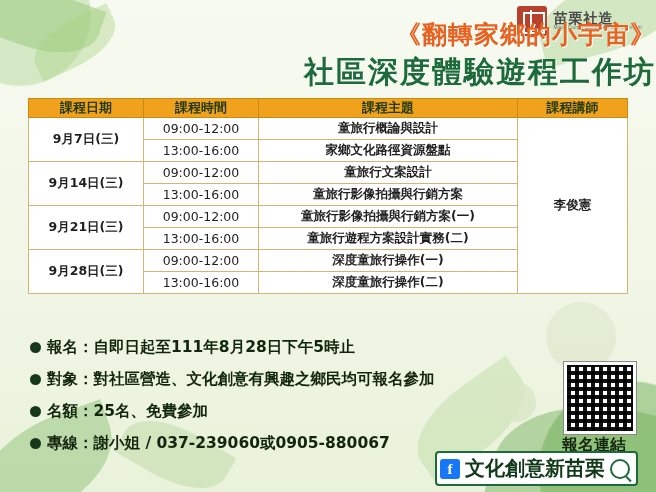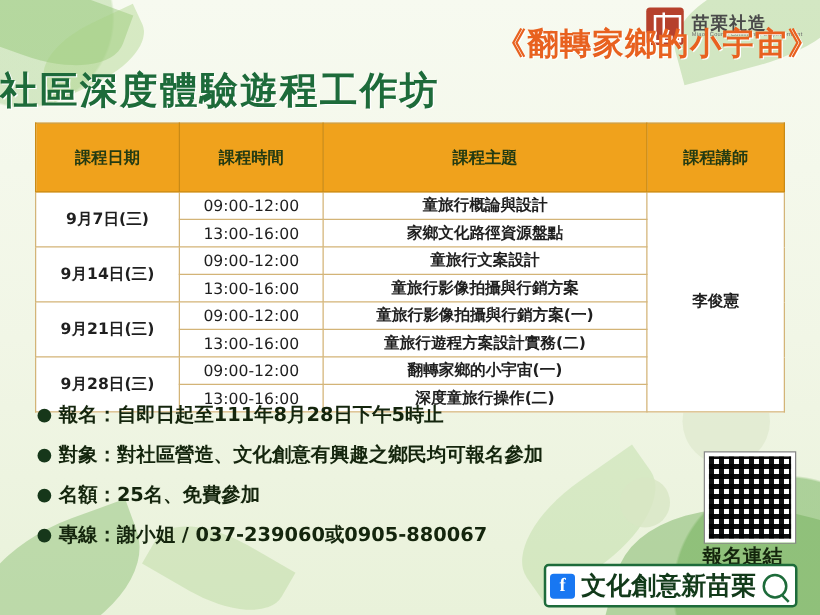--- a/index.html
+++ b/index.html
@@ -40,48 +40,48 @@
   .logo-en{font-size:4.5px;color:#6b6b6b;letter-spacing:.2px;}
 
   .title1{
     position:absolute;top:18px;left:0;right:0;text-align:right;
     font-size:25px;font-weight:bold;color:#e8611f;
     font-family:"DejaVu Sans", sans-serif;
     letter-spacing:1px;
     text-shadow:1px 1px 0 #fff;
   }
   .title2{
-    position:absolute;top:52px;left:0;right:0;text-align:left;
+    position:absolute;top:52px;left:0;right:0;text-align:right;
     font-size:30px;font-weight:bold;color:#1d6b3a;
     font-family:"DejaVu Sans", sans-serif;
     letter-spacing:2px;
     text-shadow:1px 1px 0 #fff;
   }
 
   table.sched{
     position:absolute;left:28px;top:98px;width:600px;
     border-collapse:collapse;
     background:rgba(255,255,255,0.92);
     font-family:"DejaVu Sans", sans-serif;
   }
   table.sched th{
     background:#f0a21c;color:#243b12;font-size:13px;font-weight:bold;
-    border:1px solid #c98a15;padding:18px 2px;text-align:center;
+    border:1px solid #c98a15;padding:0 2px;text-align:center;
   }
   table.sched td{
     border:1px solid #d3b477;padding:2px 2px;text-align:center;
     font-size:12.5px;color:#1f1f1f;background:#ffffff;
   }
   td.date{font-size:14px;font-weight:bold;background:#fffdf5;}
   td.time{font-size:12px;}
   td.topic{font-size:13px;font-weight:bold;}
   td.lect{font-size:17px;font-weight:bold;background:#fffdf5;}
 
   .info{
-    position:absolute;left:30px;top:322px;width:540px;
+    position:absolute;left:30px;top:337px;width:540px;
   }
   .info-row{
     display:flex;align-items:center;margin-bottom:11px;
     font-family:"DejaVu Sans", sans-serif;
     font-size:15.5px;font-weight:bold;color:#14250d;
   }
   .bullet{
     width:11px;height:11px;border-radius:50%;background:#16371a;
     margin-right:6px;flex:0 0 auto;
   }
@@ -174,21 +174,21 @@
         <td class="time">09:00-12:00</td>
         <td class="topic">童旅行影像拍攝與行銷方案(一)</td>
       </tr>
       <tr>
         <td class="time">13:00-16:00</td>
         <td class="topic">童旅行遊程方案設計實務(二)</td>
       </tr>
       <tr>
         <td class="date" rowspan="2">9月28日(三)</td>
         <td class="time">09:00-12:00</td>
-        <td class="topic">翻轉家鄉的小宇宙(一)</td>
+        <td class="topic">深度童旅行操作(一)</td>
       </tr>
       <tr>
         <td class="time">13:00-16:00</td>
         <td class="topic">深度童旅行操作(二)</td>
       </tr>
     </tbody>
   </table>
 
   <div class="info">
     <div class="info-row">

